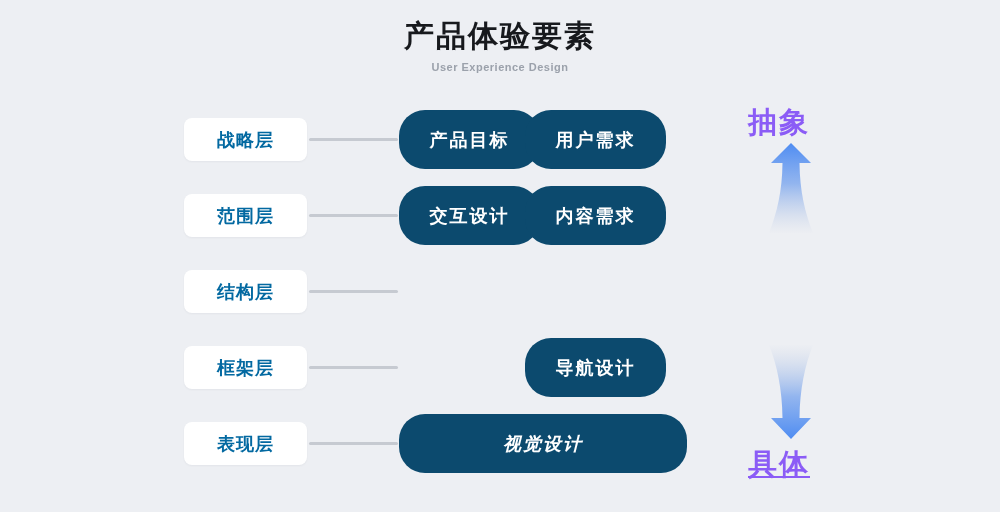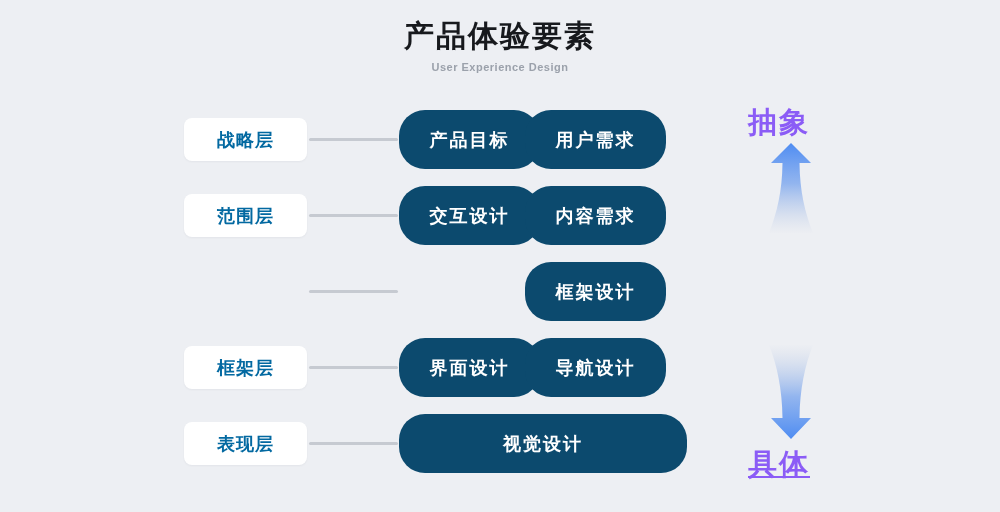--- a/index.html
+++ b/index.html
@@ -72,21 +72,21 @@
     display:flex;
     align-items:center;
     justify-content:center;
     font-size:18px;
     font-weight:700;
     letter-spacing:2px;
     color:#ffffff;
   }
   .c1{left:399px; width:141px;}
   .c2{left:525px; width:141px;}
-  .wide{left:399px; width:288px;}
+  .wide{left:399px; width:288px;font-style:italic;}
   
   .axis-label{
     position:absolute;
     left:724px;
     width:86px;
     text-align:right;
     font-size:29px;
     font-weight:800;
     letter-spacing:2px;
     color:#8b5cf6;
@@ -121,27 +121,26 @@
 
   <div class="row" style="top:186px">
     <div class="connector"></div>
     <div class="label-box">范围层</div>
     <div class="node c1">交互设计</div>
     <div class="node c2">内容需求</div>
   </div>
 
   <div class="row" style="top:262px">
     <div class="connector"></div>
-    <div class="node c2">框架设计</div>
+    <div class="label-box">结构层</div>
   </div>
 
   <div class="row" style="top:338px">
     <div class="connector"></div>
     <div class="label-box">框架层</div>
-    <div class="node c1">界面设计</div>
     <div class="node c2">导航设计</div>
   </div>
 
   <div class="row" style="top:414px">
     <div class="connector"></div>
     <div class="label-box">表现层</div>
     <div class="node wide">视觉设计</div>
   </div>
 
   <div class="axis-label top">抽象</div>

